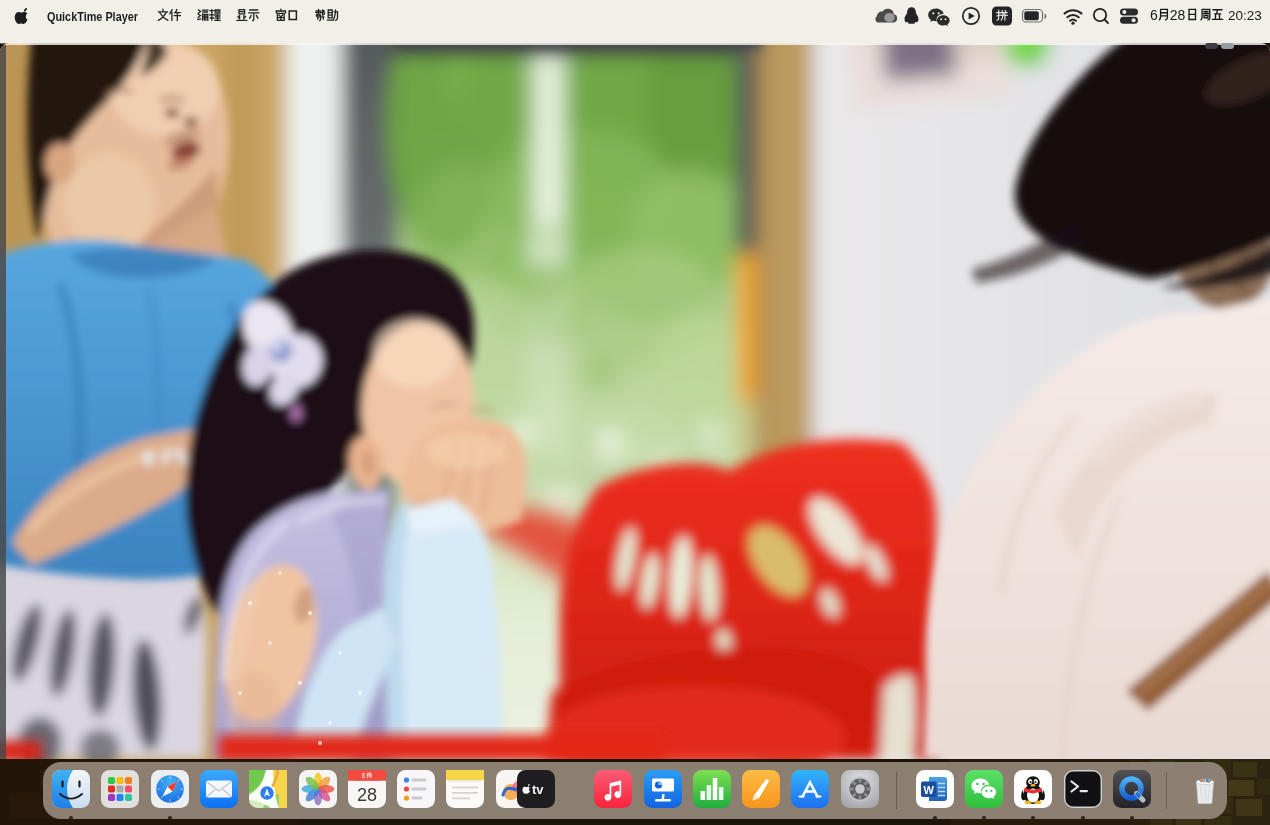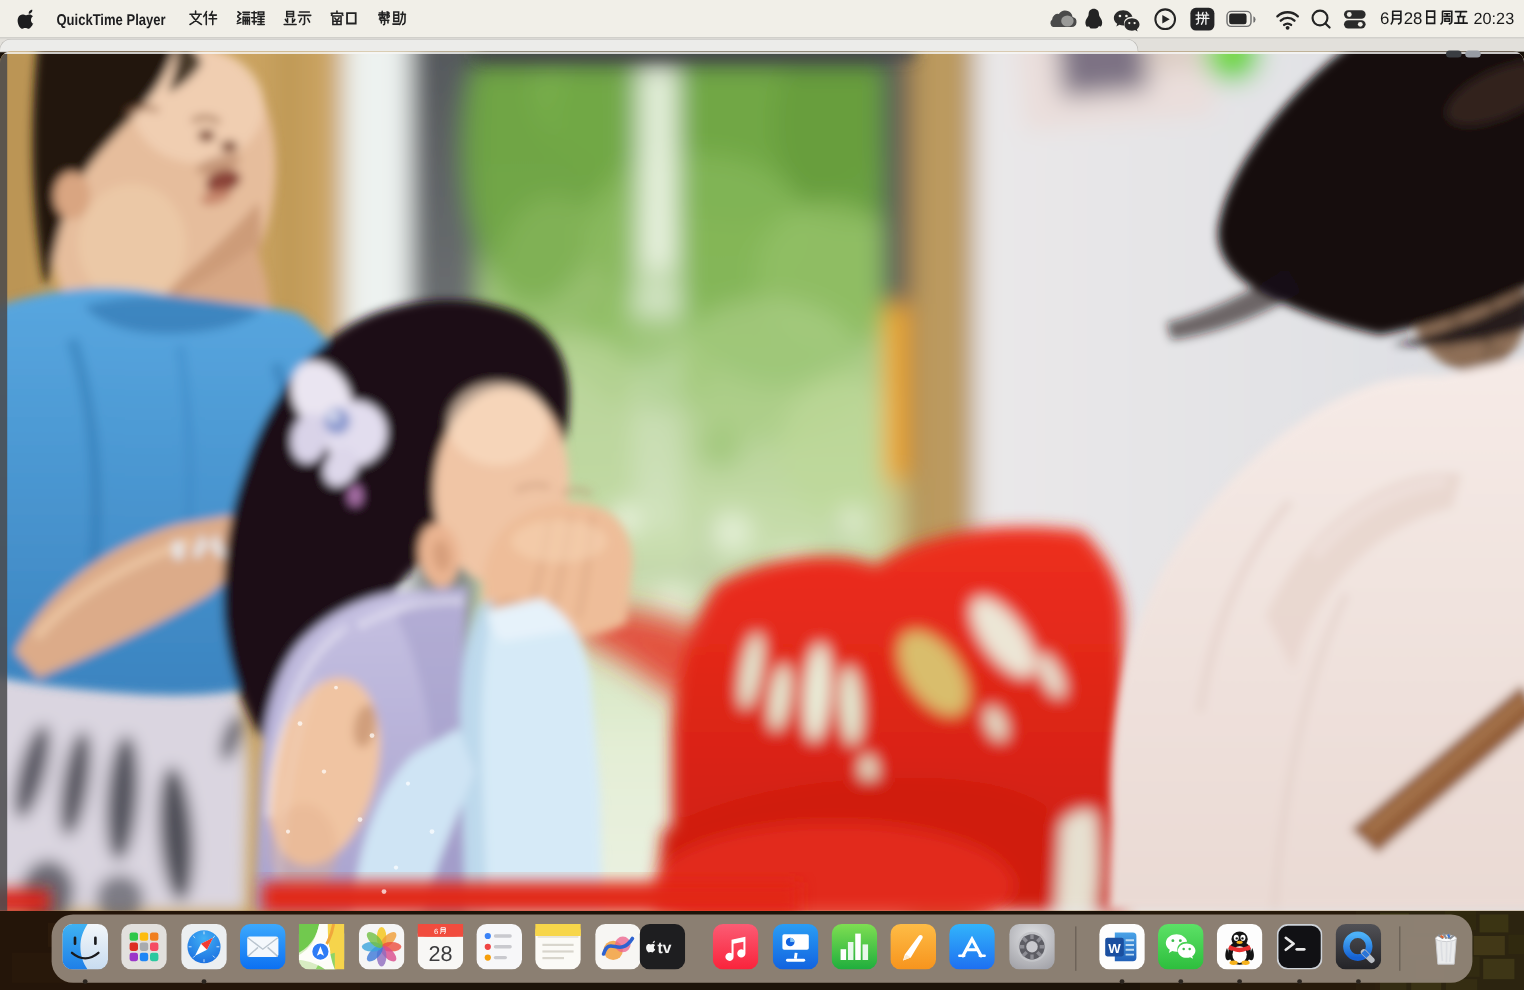--- a/index.html
+++ b/index.html
@@ -1,20 +1,20 @@
 <!DOCTYPE html>
 <html><head><meta charset="utf-8">
 <style>
 html,body{margin:0;padding:0;width:1270px;height:825px;overflow:hidden;background:#181008;font-family:"Liberation Sans",sans-serif;}
 #wall{position:absolute;left:0;top:759px;width:1270px;height:66px;background:#1d1409;}
 #strip{position:absolute;left:0;top:31px;width:1270px;height:12px;background:#e2e0db;border-top:1px solid #cfcdc8;box-sizing:border-box;}
 #behind{position:absolute;left:0;top:33px;width:948px;height:10px;background:#ececea;border-radius:9px 9px 0 0;box-shadow:0 0 0 0.5px #b8b6b2;}
 #glasses{position:absolute;left:1205px;top:36px;width:30px;height:8px;}
 #video{position:absolute;left:0;top:43px;width:1270px;height:716px;border-radius:9px 9px 0 0;overflow:hidden;background:#cfa963;}
-#menubar{position:absolute;left:0;top:0;width:1270px;height:31px;background:#f1efe8;text-align:right;}
+#menubar{position:absolute;left:0;top:0;width:1270px;height:43px;background:#f1efe8;text-align:right;}
 #dock{position:absolute;left:43px;top:762px;width:1184px;height:57px;background:rgba(143,131,118,0.97);border-radius:18px;}
 .dk{position:absolute;top:8px;width:38px;height:38px;}
 .dot{position:absolute;top:54px;width:4px;height:4px;border-radius:50%;background:#2c2620;}
 .sep{position:absolute;top:10px;width:1px;height:37px;background:rgba(60,52,44,0.45);}
 </style></head>
 <body>
 <div id="wall"><svg width="1270" height="66">
 <rect width="1270" height="66" fill="#1c1309"></rect>
 <rect x="0" y="0" width="300" height="66" fill="#241509"></rect>
 <rect x="1130" y="0" width="140" height="66" fill="#2c2410"></rect>
@@ -475,21 +475,21 @@
 <rect x="6" y="16.5" width="26" height="1.8" fill="#d8d5cc"></rect>
 <rect x="6" y="22" width="26" height="1.8" fill="#d8d5cc"></rect>
 <rect x="6" y="27.5" width="18" height="1.8" fill="#d8d5cc"></rect>
 </svg></div>
 <div class="dk" style="left:453px"><svg width="38" height="38">
 <rect width="38" height="38" rx="8.5" fill="#f7f6f3"></rect>
 <circle cx="15" cy="22" r="8" fill="#f2a03d" opacity="0.85"></circle>
 <circle cx="23" cy="17" r="6.5" fill="#ec5f8a" opacity="0.75"></circle>
 <path d="M7,25 C12,9 20,29 31,12" stroke="#2f63d0" stroke-width="3" fill="none" stroke-linecap="round"></path>
 </svg></div>
-<div class="dk" style="left:490px"><svg width="38" height="38">
+<div class="dk" style="left:474px"><svg width="38" height="38">
 <rect width="38" height="38" rx="8.5" fill="#1e1e20"></rect>
 <g fill="#f4f4f4">
           <path d="M11.3,14.7 c0.5,-0.6 1.3,-0.7 1.4,-0.7 c0,0.1 0.1,0.9 -0.4,1.5 c-0.5,0.6 -1.2,0.7 -1.3,0.6 c-0.1,-0.2 -0.1,-0.8 0.3,-1.4 z M13,21 c-0.2,0.7 -0.6,1.3 -1.1,1.8 c-0.4,0.4 -0.8,0.9 -1.4,0.9 c-0.5,0 -0.7,-0.3 -1.4,-0.3 c-0.7,0 -0.9,0.3 -1.4,0.3 c-0.5,0 -0.9,-0.5 -1.3,-0.9 c-0.9,-1.2 -1.4,-3.4 -0.6,-4.8 c0.4,-0.8 1.2,-1.3 2,-1.3 c0.6,0 1.2,0.4 1.5,0.4 c0.4,0 1,-0.4 1.8,-0.4 c0.3,0 1.2,0.1 1.8,1 c0,0 -1,0.6 -1,1.8 c0,1.4 1.1,1.5 1.1,1.5 z"></path>
 <text x="15" y="24" font-size="13" font-weight="bold" fill="#f4f4f4" font-family="Liberation Sans, sans-serif">tv</text>
         </g>
 </svg></div>
 <div class="dk" style="left:551px"><svg width="38" height="38">
 <defs>
           <linearGradient id="mus" x1="0" y1="0" x2="0" y2="1">
             <stop offset="0" stop-color="#fb5c74"></stop>

